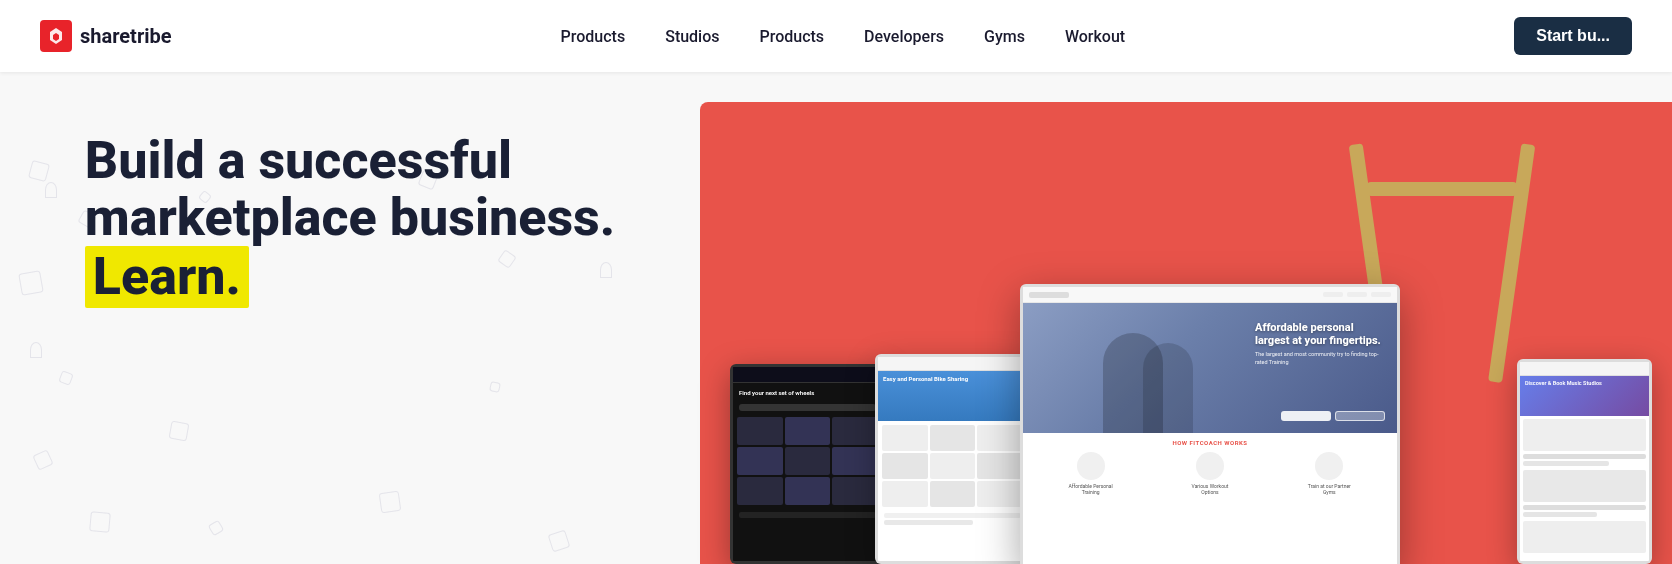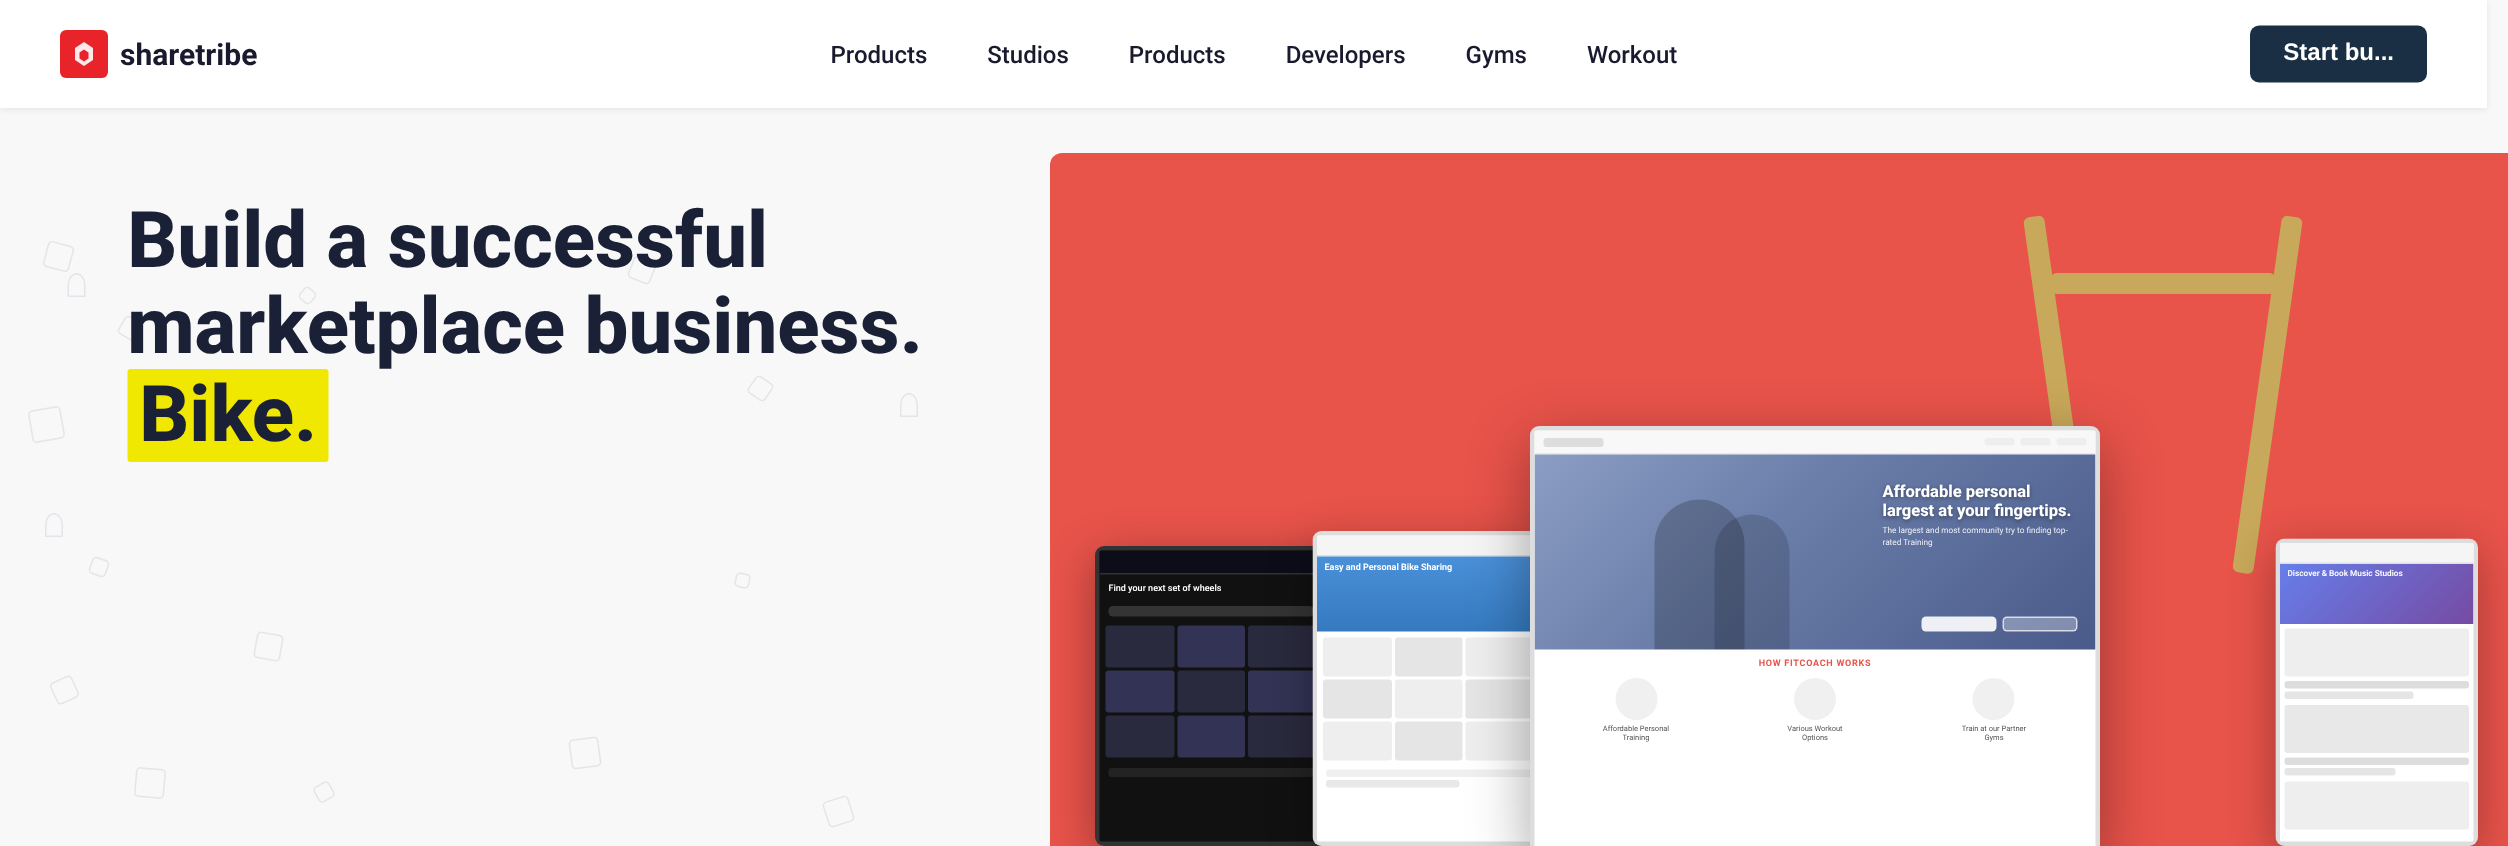--- a/index.html
+++ b/index.html
@@ -1,20 +1,20 @@
 <!DOCTYPE html>
 <html><head>
   <meta charset="utf-8">
   <style>
     * { margin: 0; padding: 0; box-sizing: border-box; }
     body { font-family: -apple-system, BlinkMacSystemFont, 'Segoe UI', Roboto, sans-serif; overflow-x: hidden; background: #f8f8f8; }
 
     
     .navbar {
-      position: fixed; top: 0; left: 0; right: 14px; z-index: 100;
+      position: fixed; top: 0; left: 0; right: 0; z-index: 100;
       background: #fff;
       display: flex; align-items: center; justify-content: space-between;
       padding: 0 40px;
       height: 72px;
       box-shadow: 0 1px 4px rgba(0,0,0,0.08);
     }
     .navbar-logo {
       display: flex; align-items: center; gap: 8px;
       text-decoration: none;
     }
@@ -190,21 +190,21 @@
 
     <div style="position:absolute;top:110px;left:45px;width:12px;height:16px;border:1.5px solid rgba(150,150,180,0.2);border-radius:50% 50% 0 0;"></div>
     <div style="position:absolute;top:270px;left:30px;width:12px;height:16px;border:1.5px solid rgba(150,150,180,0.2);border-radius:50% 50% 0 0;"></div>
     <div style="position:absolute;top:190px;left:600px;width:12px;height:16px;border:1.5px solid rgba(150,150,180,0.2);border-radius:50% 50% 0 0;"></div>
   </div>
 
   <div class="hero-content">
     <h1 class="hero-title">
       <span>Build a successful</span><br>
       <span>marketplace business.</span><br>
-      <span class="highlight">Bike.</span>
+      <span class="highlight">Learn.</span>
     </h1>
   </div>
 
   <div class="hero-visual">
 
     <div class="hero-panel"></div>
 
     <div class="easel" style="position:absolute;top:10px;right:150px;width:160px;height:300px;z-index:3;">
       <div class="easel-leg-left"></div>
       <div class="easel-leg-right"></div>

